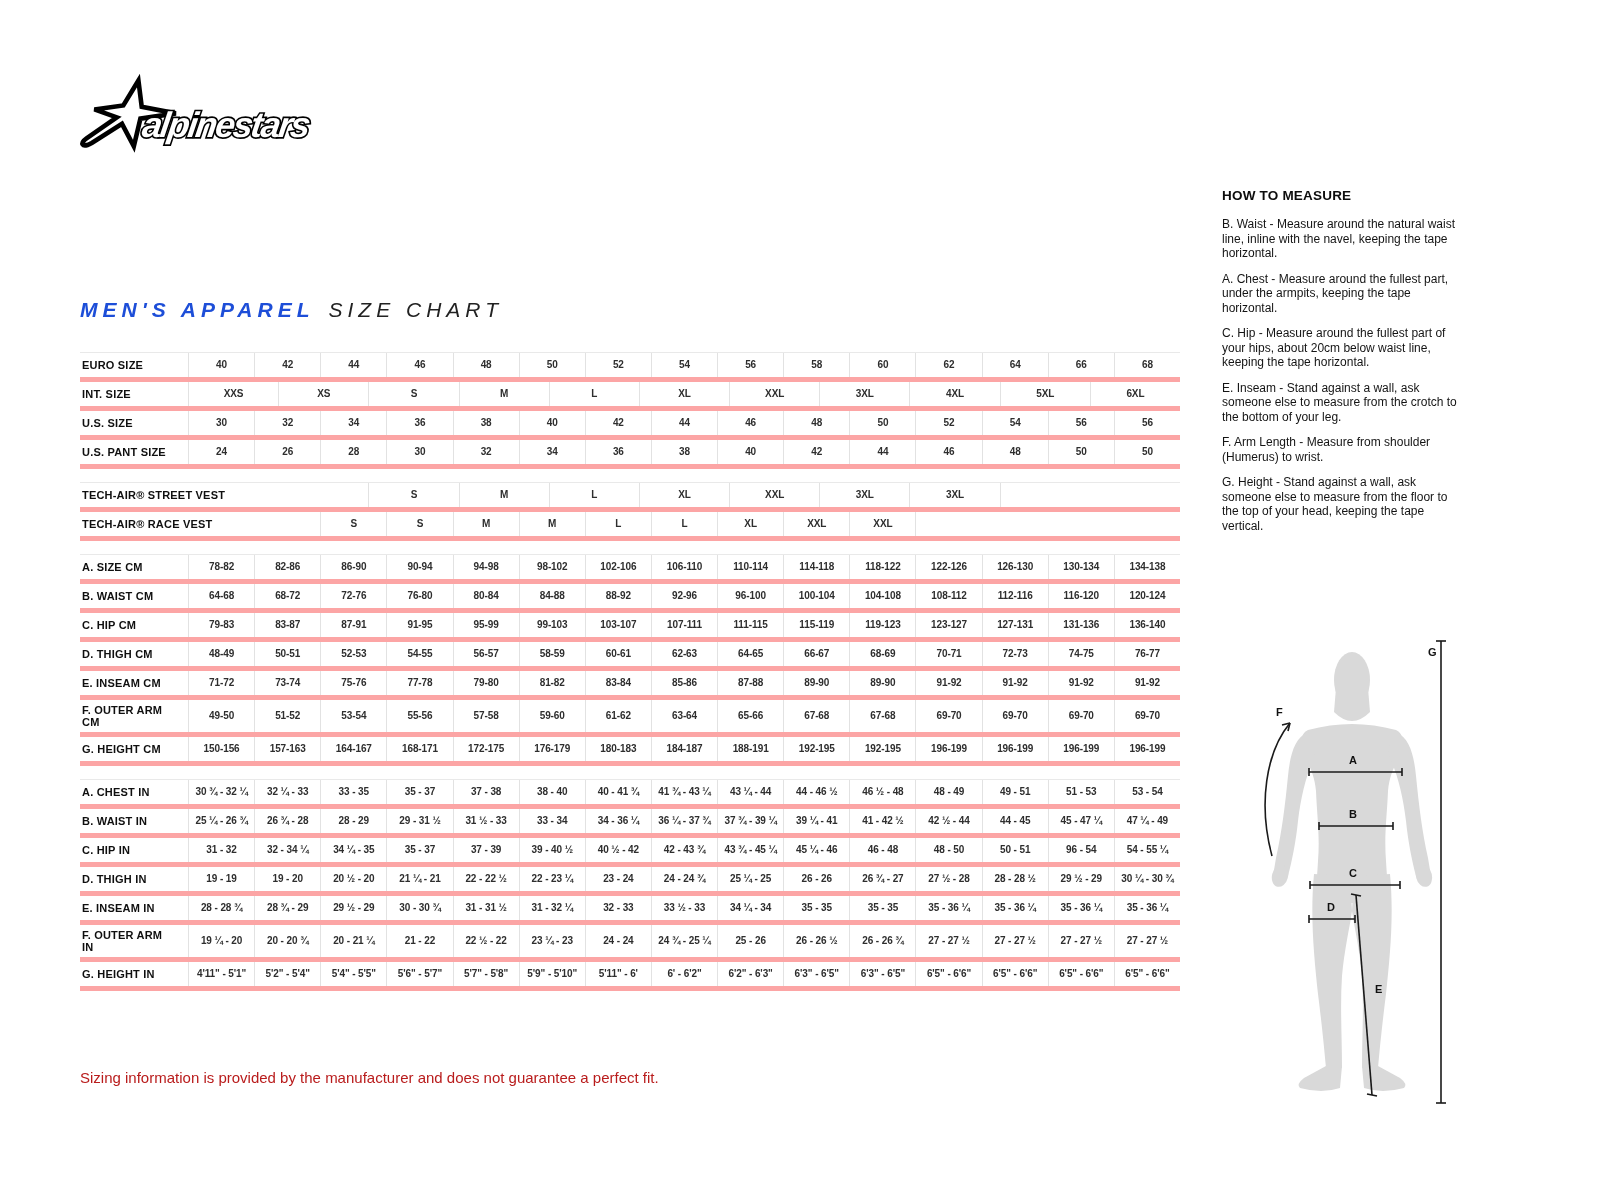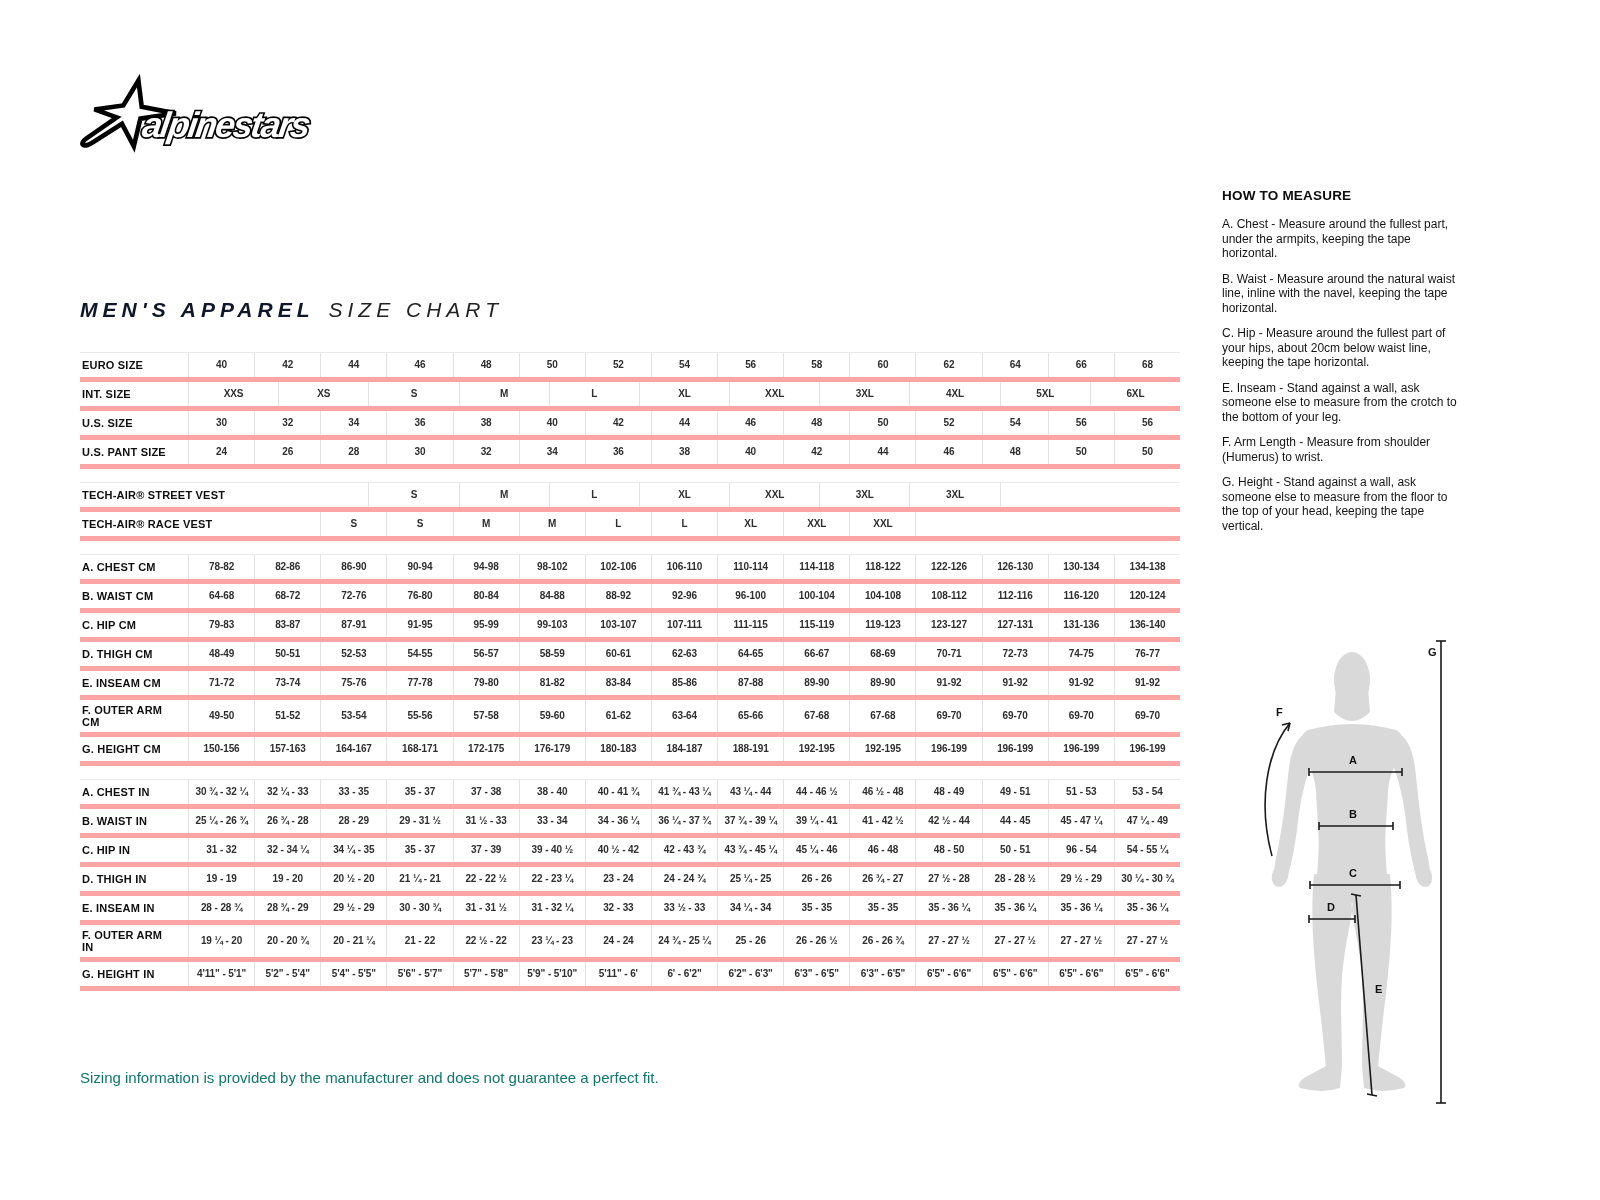--- a/index.html
+++ b/index.html
@@ -5,21 +5,21 @@
   html,body{margin:0;padding:0;background:#fff;}
   .page{position:relative;width:1600px;height:1200px;background:#ffffff;overflow:hidden;
         font-family:"Liberation Sans", sans-serif;color:#111;}
 
   
   .logo{position:absolute;left:76px;top:66px;width:276px;height:100px;}
 
   
   .title{position:absolute;left:80px;top:298px;white-space:nowrap;font-style:italic;
          font-size:21px;letter-spacing:5px;}
-  .title-main{font-weight:800;color:#0f172a;margin-right:14px;}
+  .title-main{font-weight:800;color:#1d4ed8;margin-right:14px;}
   .title-sub{font-weight:300;color:#222;}
 
   
   .size-table{position:absolute;left:80px;top:352px;width:1100px;}
   .t-row{display:grid;align-items:stretch;min-height:24px;border-bottom:5px solid #fca5a5;}
   .t-row.group-start{border-top:1px solid #e9e9e9;margin-top:13px;}
   .t-row.first{margin-top:0;}
   .t-label{display:flex;align-items:center;font-size:11px;font-weight:700;color:#0f0f0f;
            letter-spacing:0.2px;line-height:12px;white-space:pre;padding:4px 0 4px 2px;}
   .t-cell{display:flex;align-items:center;justify-content:center;font-size:10px;font-weight:700;
@@ -28,21 +28,21 @@
 
   
   .measure{position:absolute;left:1222px;top:188px;width:236px;}
   .measure h3{margin:0 0 14px 0;font-size:13.5px;font-weight:700;letter-spacing:0.2px;color:#0d0d0d;}
   .m-item{margin:0 0 11px 0;font-size:12px;line-height:14.5px;color:#141414;}
 
   
   .figure{position:absolute;left:1230px;top:626px;}
 
   
-  .footer{position:absolute;left:80px;top:1068px;font-size:15px;line-height:19px;color:#0f766e;}
+  .footer{position:absolute;left:80px;top:1068px;font-size:15px;line-height:19px;color:#b91c1c;}
 </style>
 </head>
 <body>
 
 <div class="page">
 
   <div class="logo">
     <svg width="276" height="100" viewBox="0 0 420 120">
       <path d="M 95,6 L 72,44 L 28,50 L 62,62 L 16,94
                C 6,101 8,110 24,101
@@ -150,21 +150,21 @@
         <div class="t-cell vline">L</div>
         <div class="t-cell vline">XL</div>
         <div class="t-cell vline">XXL</div>
         <div class="t-cell vline">XXL</div>
         <div class="t-cell vline"></div>
         <div class="t-cell"></div>
         <div class="t-cell"></div>
         <div class="t-cell"></div>
       </div>
       <div class="t-row group-start" style="grid-template-columns: 108px repeat(15, 1fr);">
-        <div class="t-label">A. CHEST CM</div>
+        <div class="t-label">A. SIZE CM</div>
         <div class="t-cell vline">78-82</div>
         <div class="t-cell vline">82-86</div>
         <div class="t-cell vline">86-90</div>
         <div class="t-cell vline">90-94</div>
         <div class="t-cell vline">94-98</div>
         <div class="t-cell vline">98-102</div>
         <div class="t-cell vline">102-106</div>
         <div class="t-cell vline">106-110</div>
         <div class="t-cell vline">110-114</div>
         <div class="t-cell vline">114-118</div>
@@ -408,22 +408,22 @@
         <div class="t-cell vline">6'5" - 6'6"</div>
         <div class="t-cell vline">6'5" - 6'6"</div>
         <div class="t-cell vline">6'5" - 6'6"</div>
         <div class="t-cell vline">6'5" - 6'6"</div>
       </div>
     </div>
 
   <aside class="measure">
     <h3>HOW TO MEASURE</h3>
     <div id="measure-items">
+        <p class="m-item">B. Waist - Measure around the natural waist line, inline with the navel, keeping the tape horizontal.</p>
         <p class="m-item">A. Chest - Measure around the fullest part, under the armpits, keeping the tape horizontal.</p>
-        <p class="m-item">B. Waist - Measure around the natural waist line, inline with the navel, keeping the tape horizontal.</p>
         <p class="m-item">C. Hip - Measure around the fullest part of your hips, about 20cm below waist line, keeping the tape horizontal.</p>
         <p class="m-item">E. Inseam - Stand against a wall, ask someone else to measure from the crotch to the bottom of your leg.</p>
         <p class="m-item">F. Arm Length - Measure from shoulder (Humerus) to wrist.</p>
         <p class="m-item">G. Height - Stand against a wall, ask someone else to measure from the floor to the top of your head, keeping the tape vertical.</p>
       </div>
   </aside>
 
   <svg class="figure" width="222" height="482" viewBox="0 0 222 482">
     <g fill="#d9d9d9" stroke="none">
 

